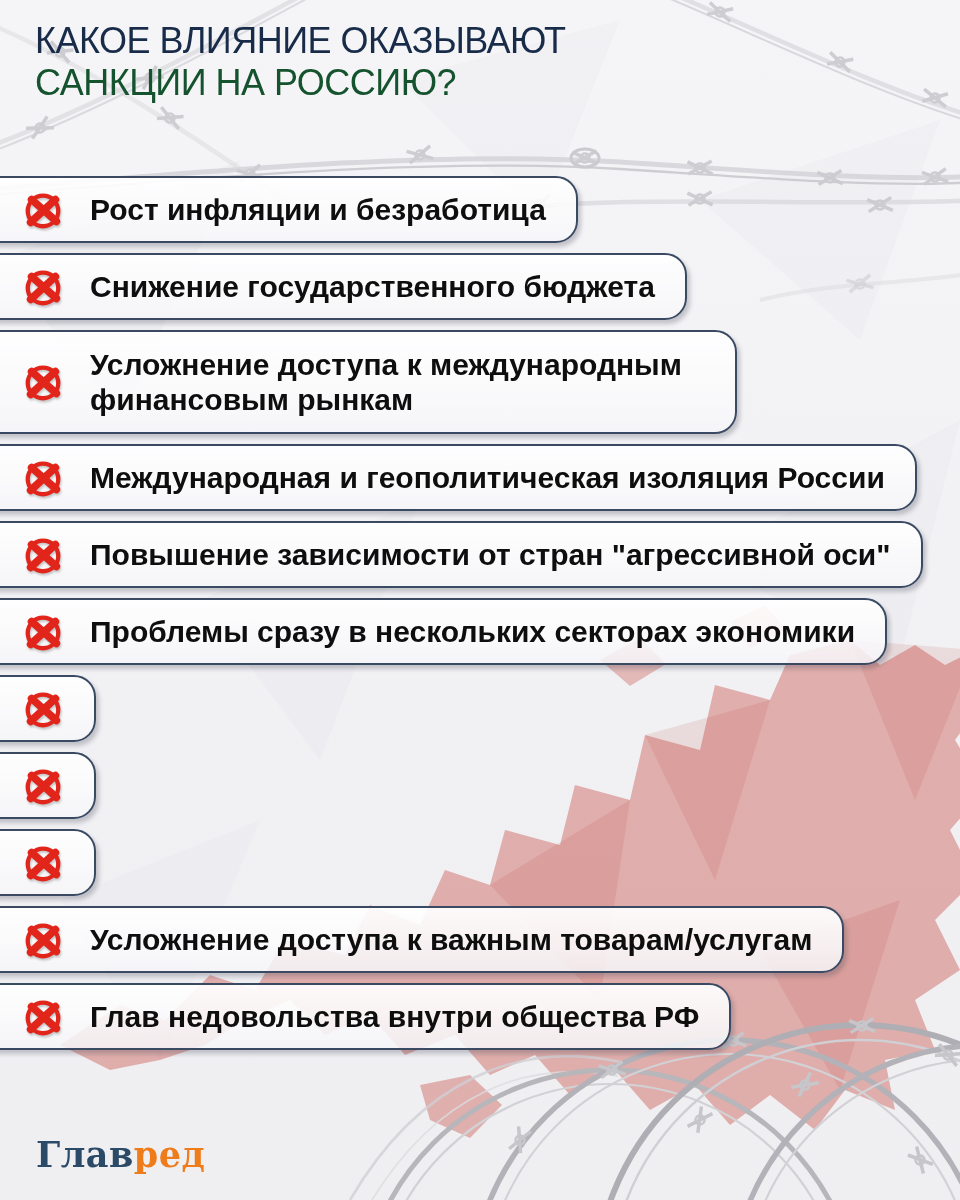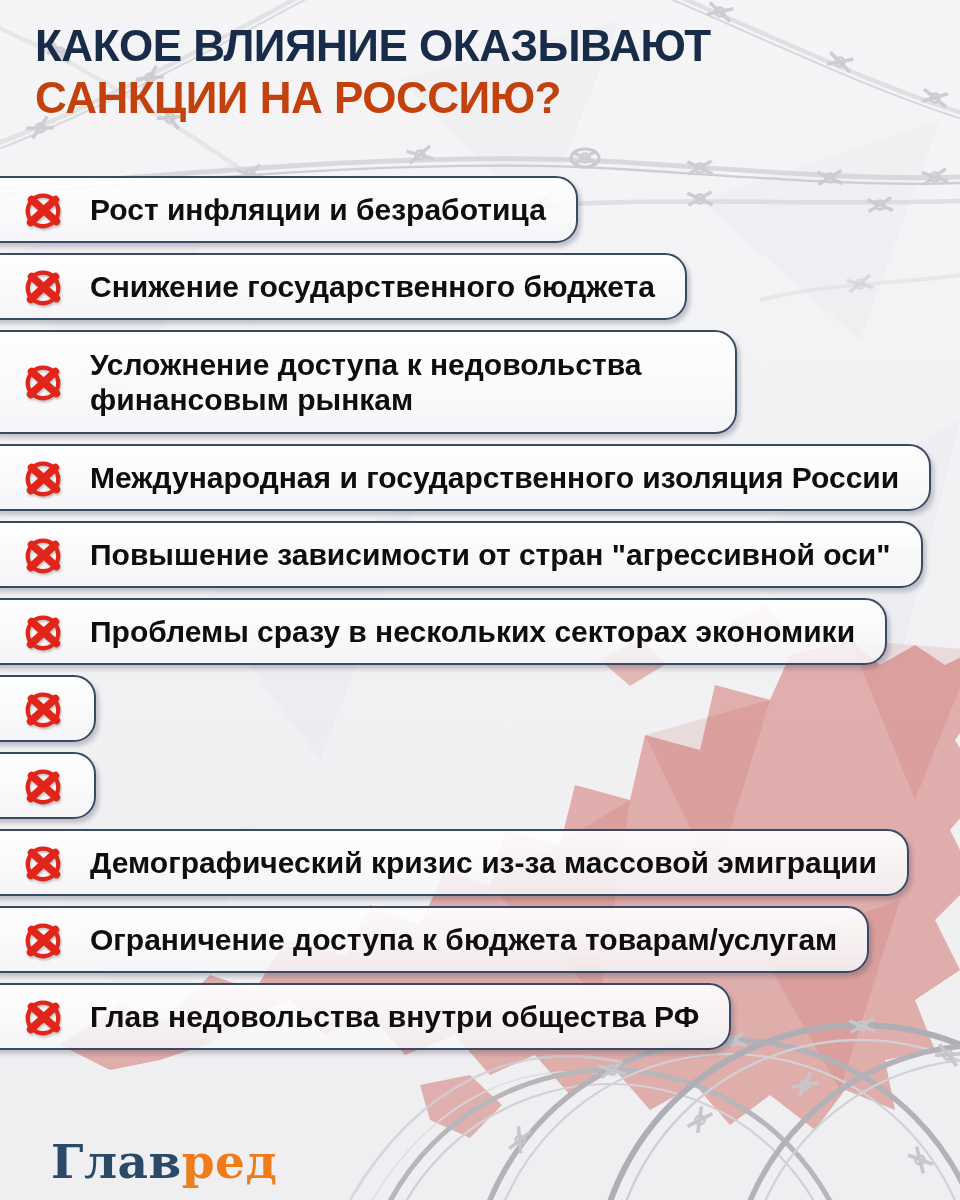--- a/index.html
+++ b/index.html
@@ -5,24 +5,24 @@
   html,body{margin:0;padding:0;}
   body{
     width:960px;height:1200px;position:relative;overflow:hidden;
     background:linear-gradient(180deg,#f5f5f7 0%,#f1f1f4 60%,#efeff2 100%);
     font-family:"Liberation Sans",sans-serif;
   }
   #bg-art{position:absolute;left:0;top:0;width:960px;height:1200px;z-index:0;}
   
   .title{
     position:absolute;left:35px;top:20px;z-index:3;
-    font-weight:bold;font-size:44px;line-height:1.18;letter-spacing:-0.5px;
+    font-weight:normal;font-size:36px;line-height:1.18;letter-spacing:-0.5px;
   }
   .title .l1{color:#182c49;}
-  .title .l2{color:#c2410c;}
+  .title .l2{color:#14532d;}
   
   .list{position:absolute;left:0;top:176px;z-index:2;display:flex;flex-direction:column;gap:10px;}
   .item{
     position:relative;left:-24px;
     display:flex;align-items:center;width:fit-content;
     height:67px;box-sizing:border-box;
     padding-left:44px;padding-right:30px;
     background:linear-gradient(180deg,rgba(255,255,255,0.93),rgba(246,246,249,0.84));
     border:2px solid #3a4a63;border-radius:22px;
     box-shadow:3px 4px 4px rgba(70,70,85,0.28);
@@ -30,22 +30,22 @@
   .item.tall{height:104px;}
   .item .label{
     font-size:30px;font-weight:bold;color:#0e0e0e;
     margin-left:26px;line-height:1.17;white-space:nowrap;
   }
   .item.tall .label{white-space:normal;max-width:615px;}
   .item .label.indent{padding-left:9px;}
   .xicon{flex:0 0 auto;filter:drop-shadow(1px 2px 1px rgba(0,0,0,0.22));}
   
   .logo{
-    position:absolute;left:51px;top:1134px;z-index:3;
-    font-family:"DejaVu Serif",serif;font-weight:bold;font-size:47px;letter-spacing:0.5px;
+    position:absolute;left:36px;top:1134px;z-index:3;
+    font-family:"DejaVu Serif",serif;font-weight:bold;font-size:35px;letter-spacing:0.5px;
   }
   .logo .p1{color:#2b4a67;}
   .logo .p2{color:#ef7c1b;}
 </style>
 </head>
 <body>
 
 <svg id="bg-art" viewBox="0 0 960 1200" xmlns="http://www.w3.org/2000/svg" aria-hidden="true">
   <defs>
     <g id="barb" stroke="#c6c6cb" stroke-width="3.5" fill="none">
@@ -162,29 +162,29 @@
       <path d="M10,11 L36,34 M35,11 L9,35" stroke="#e1251b" stroke-width="8" stroke-linecap="round" fill="none"></path>
     </svg>
     <span class="label">Снижение государственного бюджета</span>
   </div>
 
   <div class="item tall">
     <svg class="xicon" viewBox="0 0 44 44" width="42" height="42">
       <circle cx="22" cy="23" r="16" fill="none" stroke="#e1251b" stroke-width="4.5"></circle>
       <path d="M10,11 L36,34 M35,11 L9,35" stroke="#e1251b" stroke-width="8" stroke-linecap="round" fill="none"></path>
     </svg>
-    <span class="label">Усложнение доступа к недовольства финансовым рынкам</span>
-  </div>
-
-  <div class="item">
-    <svg class="xicon" viewBox="0 0 44 44" width="42" height="42">
-      <circle cx="22" cy="23" r="16" fill="none" stroke="#e1251b" stroke-width="4.5"></circle>
-      <path d="M10,11 L36,34 M35,11 L9,35" stroke="#e1251b" stroke-width="8" stroke-linecap="round" fill="none"></path>
-    </svg>
-    <span class="label">Международная и государственного изоляция России</span>
+    <span class="label">Усложнение доступа к международным финансовым рынкам</span>
+  </div>
+
+  <div class="item">
+    <svg class="xicon" viewBox="0 0 44 44" width="42" height="42">
+      <circle cx="22" cy="23" r="16" fill="none" stroke="#e1251b" stroke-width="4.5"></circle>
+      <path d="M10,11 L36,34 M35,11 L9,35" stroke="#e1251b" stroke-width="8" stroke-linecap="round" fill="none"></path>
+    </svg>
+    <span class="label">Международная и геополитическая изоляция России</span>
   </div>
 
   <div class="item">
     <svg class="xicon" viewBox="0 0 44 44" width="42" height="42">
       <circle cx="22" cy="23" r="16" fill="none" stroke="#e1251b" stroke-width="4.5"></circle>
       <path d="M10,11 L36,34 M35,11 L9,35" stroke="#e1251b" stroke-width="8" stroke-linecap="round" fill="none"></path>
     </svg>
     <span class="label">Повышение зависимости от стран "агрессивной оси"</span>
   </div>
 
@@ -208,29 +208,28 @@
       <circle cx="22" cy="23" r="16" fill="none" stroke="#e1251b" stroke-width="4.5"></circle>
       <path d="M10,11 L36,34 M35,11 L9,35" stroke="#e1251b" stroke-width="8" stroke-linecap="round" fill="none"></path>
     </svg>
   </div>
 
   <div class="item">
     <svg class="xicon" viewBox="0 0 44 44" width="42" height="42">
       <circle cx="22" cy="23" r="16" fill="none" stroke="#e1251b" stroke-width="4.5"></circle>
       <path d="M10,11 L36,34 M35,11 L9,35" stroke="#e1251b" stroke-width="8" stroke-linecap="round" fill="none"></path>
     </svg>
-    <span class="label">Демографический кризис из-за массовой эмиграции</span>
-  </div>
-
-  <div class="item">
-    <svg class="xicon" viewBox="0 0 44 44" width="42" height="42">
-      <circle cx="22" cy="23" r="16" fill="none" stroke="#e1251b" stroke-width="4.5"></circle>
-      <path d="M10,11 L36,34 M35,11 L9,35" stroke="#e1251b" stroke-width="8" stroke-linecap="round" fill="none"></path>
-    </svg>
-    <span class="label">Ограничение доступа к бюджета товарам/услугам</span>
+  </div>
+
+  <div class="item">
+    <svg class="xicon" viewBox="0 0 44 44" width="42" height="42">
+      <circle cx="22" cy="23" r="16" fill="none" stroke="#e1251b" stroke-width="4.5"></circle>
+      <path d="M10,11 L36,34 M35,11 L9,35" stroke="#e1251b" stroke-width="8" stroke-linecap="round" fill="none"></path>
+    </svg>
+    <span class="label">Усложнение доступа к важным товарам/услугам</span>
   </div>
 
   <div class="item">
     <svg class="xicon" viewBox="0 0 44 44" width="42" height="42">
       <circle cx="22" cy="23" r="16" fill="none" stroke="#e1251b" stroke-width="4.5"></circle>
       <path d="M10,11 L36,34 M35,11 L9,35" stroke="#e1251b" stroke-width="8" stroke-linecap="round" fill="none"></path>
     </svg>
     <span class="label">Глав недовольства внутри общества РФ</span>
   </div>
 

